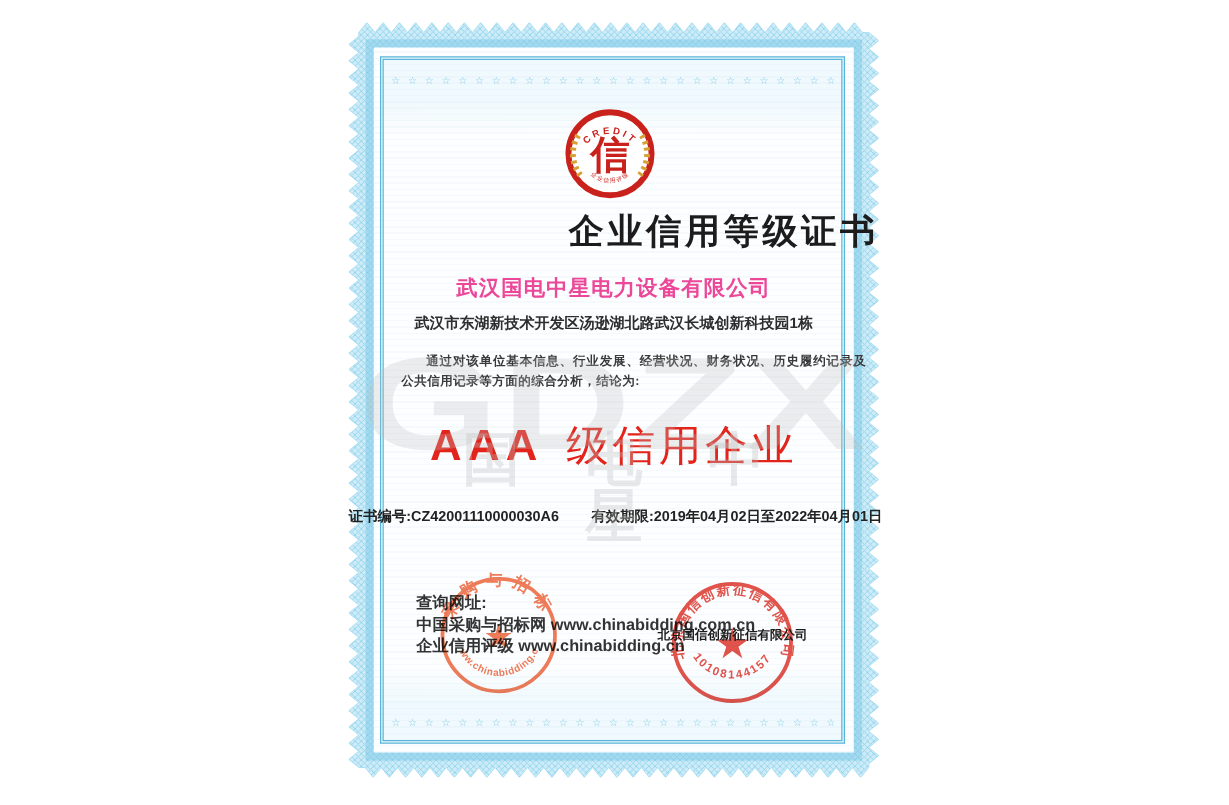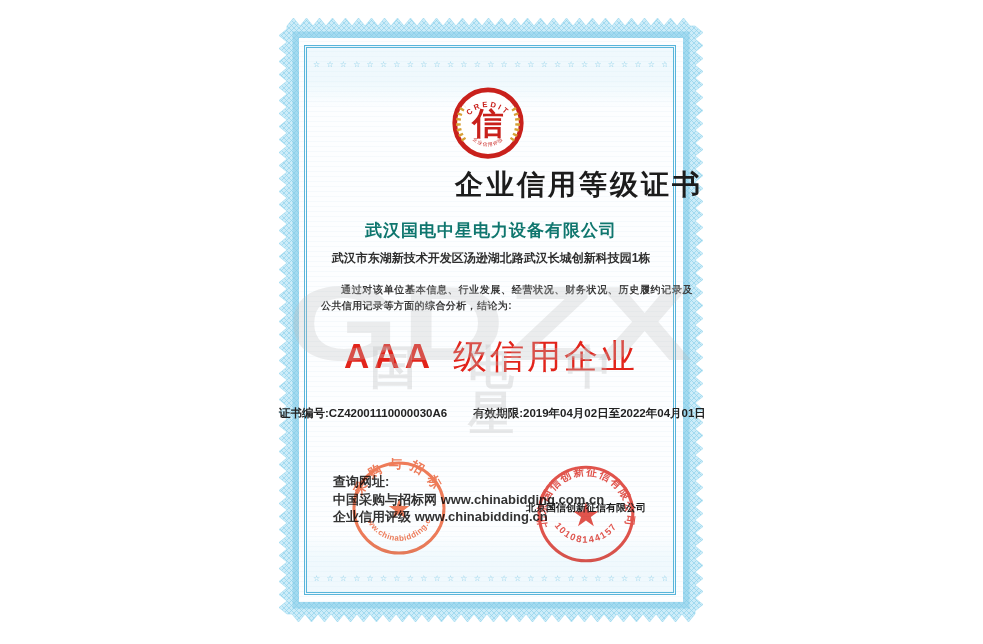--- a/index.html
+++ b/index.html
@@ -12,21 +12,21 @@
   .frame{position:absolute;left:25px;top:27px;width:366px;height:544px;border:3px double #58b5da;z-index:1;
          background:linear-gradient(180deg,rgba(205,236,248,.28) 0 34px,rgba(255,255,255,0) 60px,rgba(255,255,255,0) calc(100% - 60px),rgba(205,236,248,.28) calc(100% - 30px));}
   .stars{position:absolute;left:34px;right:36px;text-align:center;color:#7fc9e5;font-size:8px;
          letter-spacing:2px;z-index:2;white-space:nowrap;overflow:hidden;line-height:12px;}
   .stars-top{top:41px;}
   .stars-bottom{top:555px;}
   .logo{position:absolute;left:171px;top:64px;z-index:3;}
   .title{position:absolute;left:0;width:100%;top:148px;text-align:right;font-size:28px;font-weight:bold;
          color:#1c1c1c;letter-spacing:3px;z-index:3;}
   .company{position:absolute;left:0;width:100%;top:201px;text-align:center;font-size:17px;font-weight:bold;
-           color:#0f766e;letter-spacing:1px;z-index:3;}
+           color:#ec4899;letter-spacing:1px;z-index:3;}
   .address{position:absolute;left:0;width:100%;top:232px;text-align:center;font-size:12px;font-weight:bold;
            color:#2e2e2e;z-index:3;}
   .body-text{position:absolute;left:42px;top:264px;width:372px;font-size:10px;font-weight:600;color:#3a3a3a;
              line-height:15.5px;text-indent:2em;letter-spacing:.4px;text-align:justify;z-index:3;}
   .rating{position:absolute;left:0;width:100%;top:316px;display:flex;justify-content:center;
           align-items:baseline;gap:18px;z-index:3;}
   .rating-grade{font-size:35px;font-weight:900;letter-spacing:5px;color:#e2241b;}
   .rating-label{font-family:"Liberation Serif","DejaVu Serif",serif;font-size:34px;font-weight:normal;
                 color:#e2241b;letter-spacing:3px;}
   .cert-row{position:absolute;left:0;width:100%;top:388px;display:flex;justify-content:space-between;gap:26px;

